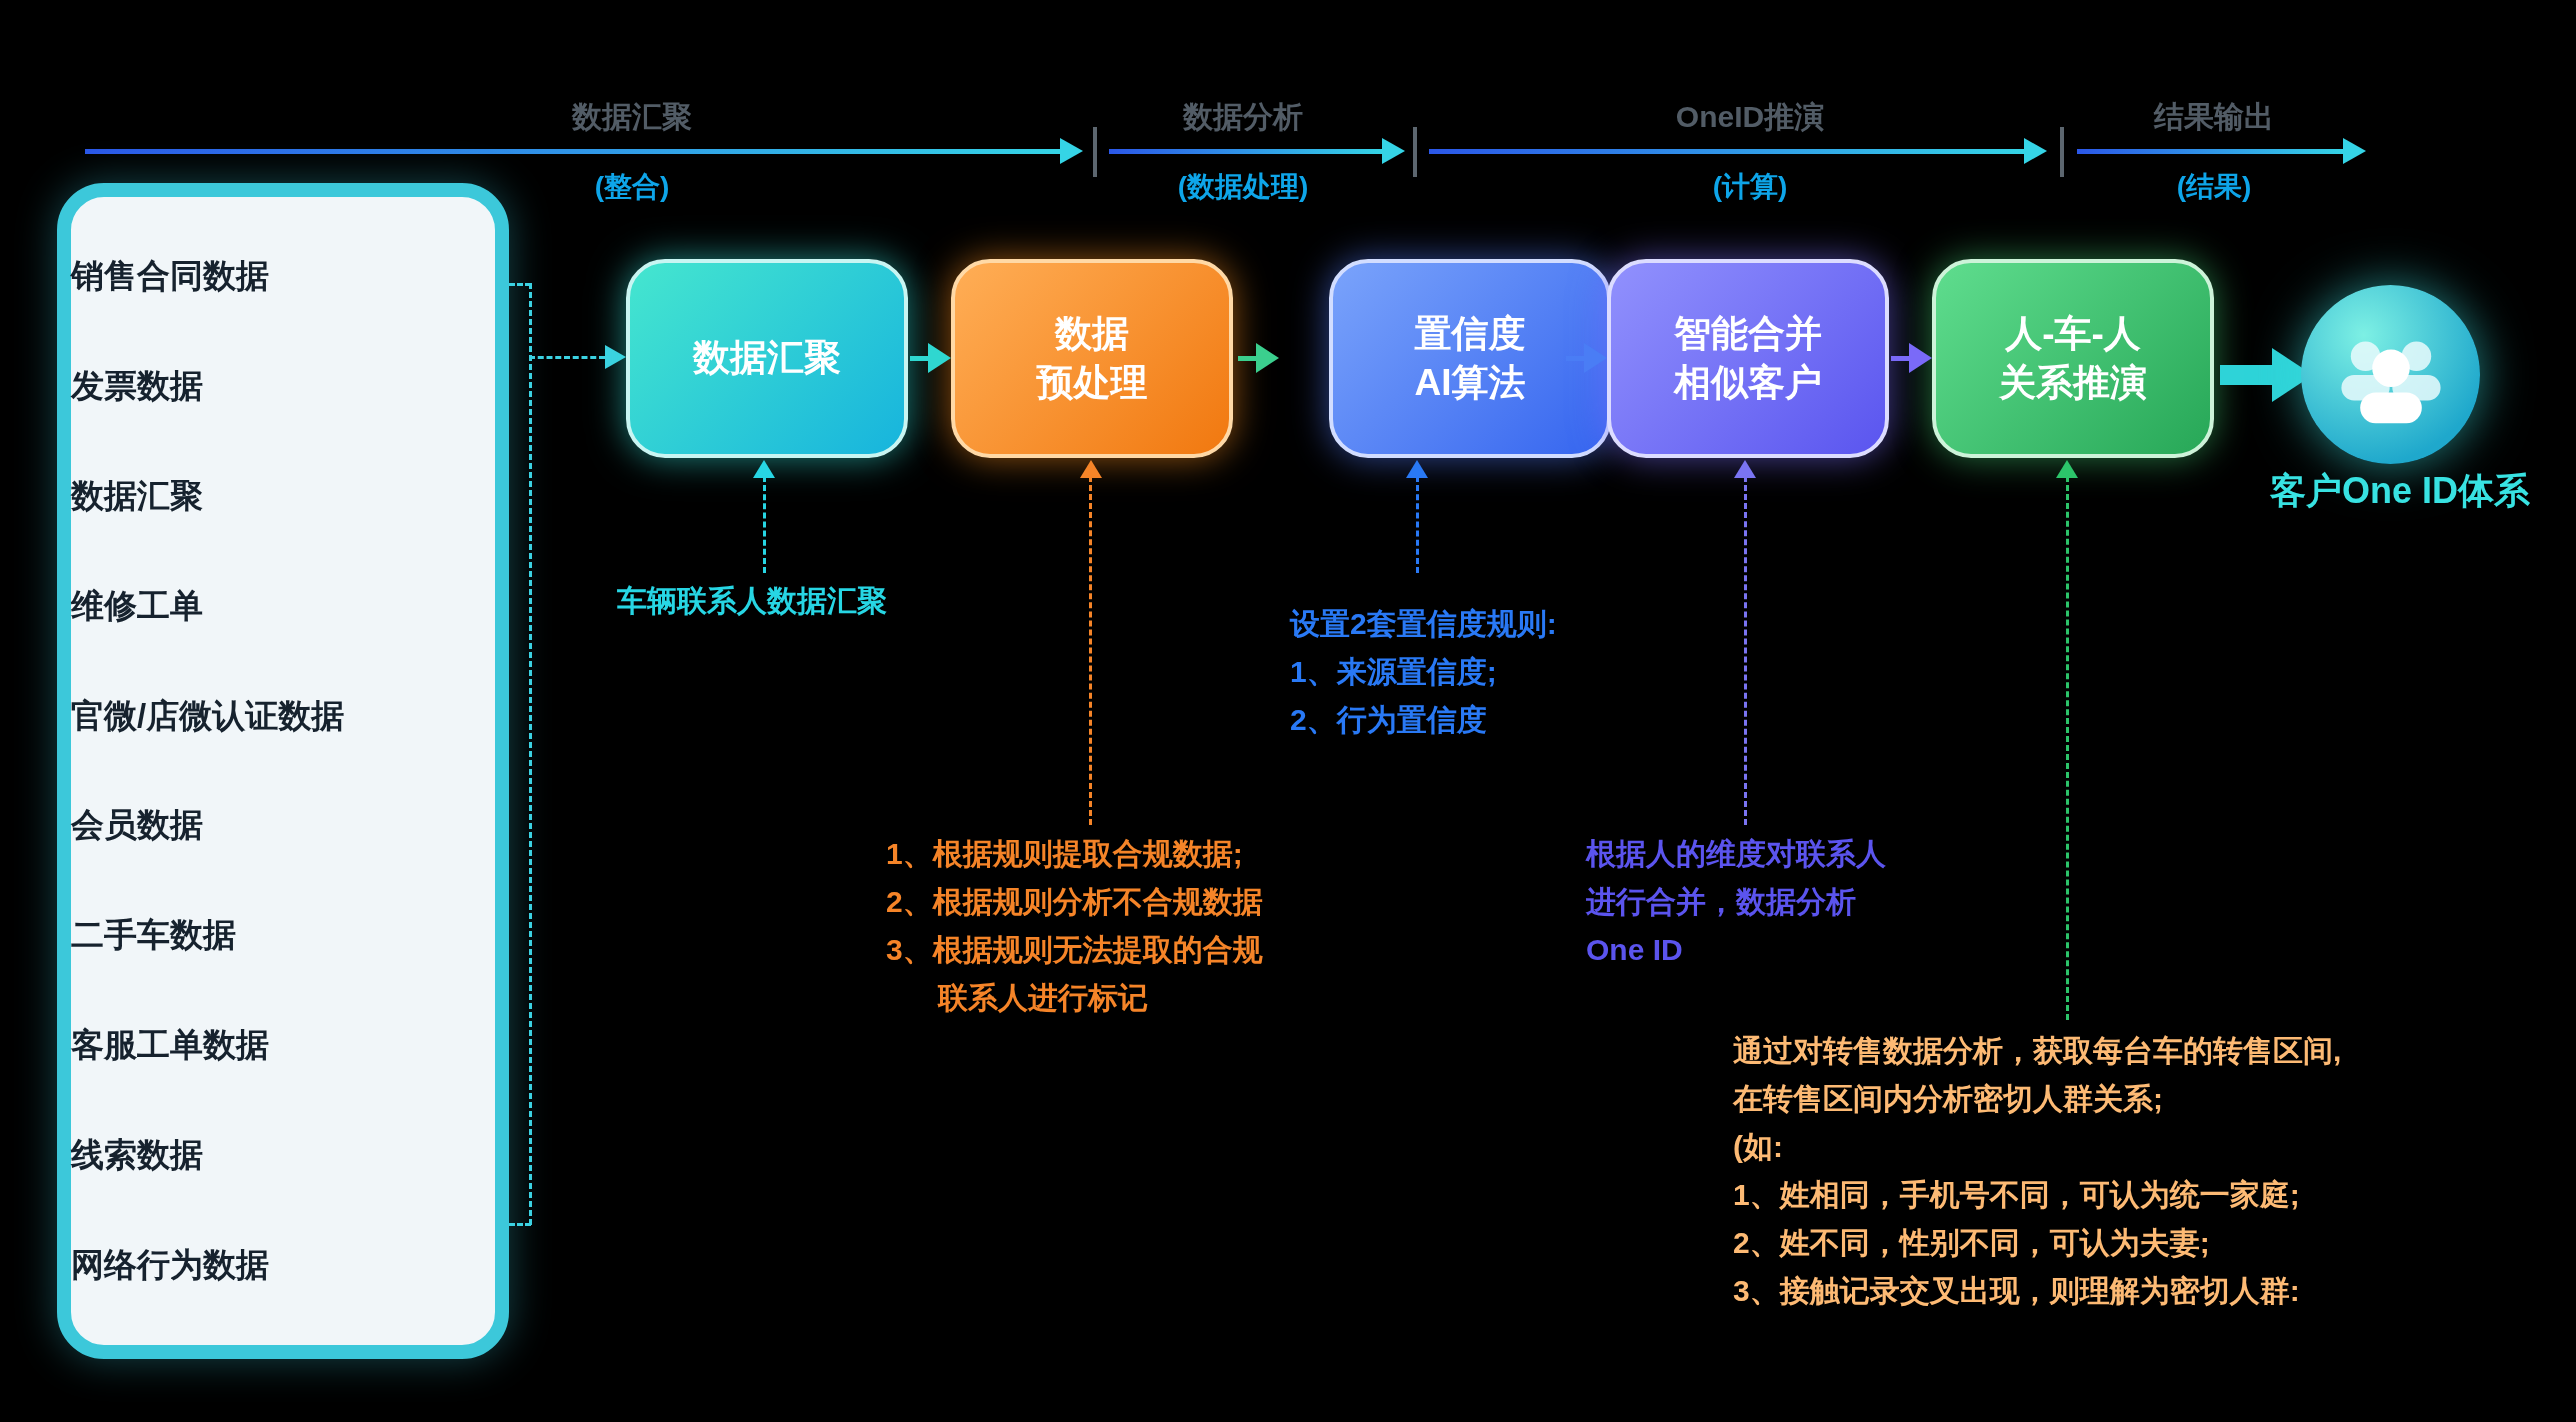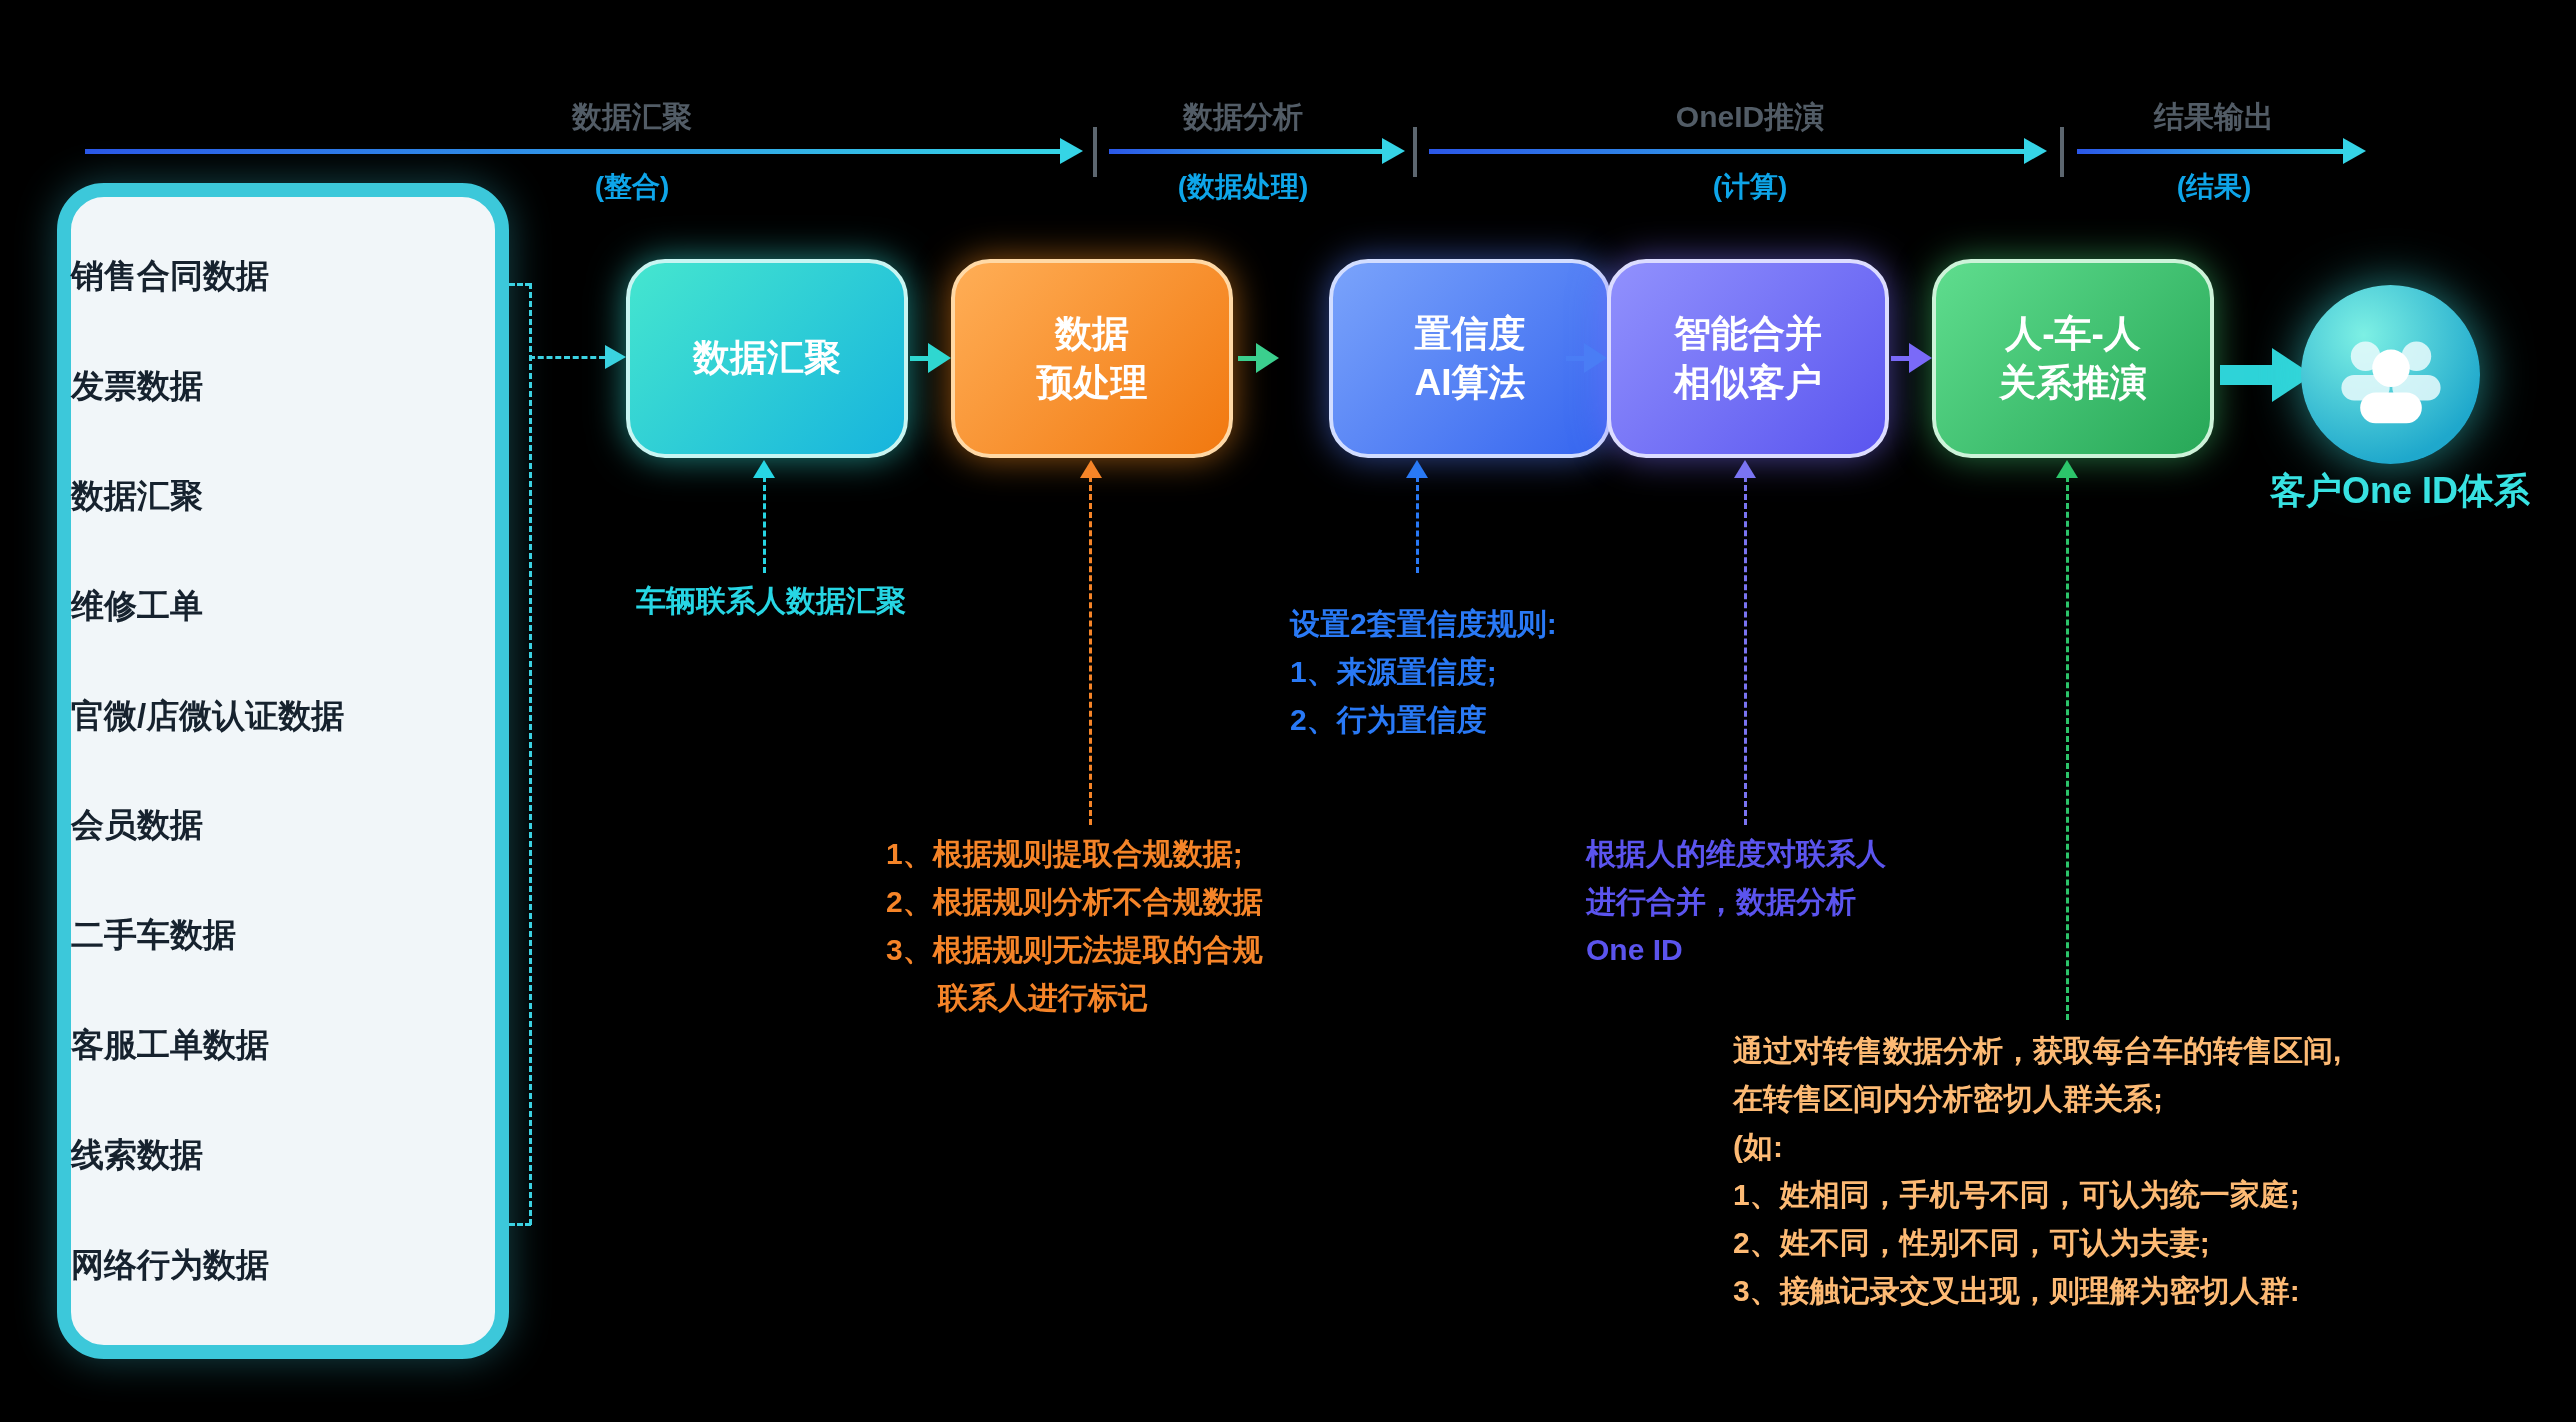--- a/index.html
+++ b/index.html
@@ -183,21 +183,21 @@
   <div class="ann-dash ad-cyan" style="left:763px;top:476px;height:97px"></div>
   <div class="up-head uh-orange" style="left:1080px"></div>
   <div class="ann-dash ad-orange" style="left:1089px;top:476px;height:349px"></div>
   <div class="up-head uh-blue" style="left:1406px"></div>
   <div class="ann-dash ad-blue" style="left:1416px;top:476px;height:97px"></div>
   <div class="up-head uh-purple" style="left:1734px"></div>
   <div class="ann-dash ad-purple" style="left:1744px;top:476px;height:349px"></div>
   <div class="up-head uh-green" style="left:2056px"></div>
   <div class="ann-dash ad-green" style="left:2066px;top:476px;height:544px"></div>
 
-  <div class="ann ann-cyan" style="left:636px;top:577px">
+  <div class="ann ann-cyan" style="left:617px;top:577px">
     <div>车辆联系人数据汇聚</div>
   </div>
 
   <div class="ann ann-blue" style="left:1290px;top:600px">
     <div>设置2套置信度规则:</div>
     <div>1、来源置信度;</div>
     <div>2、行为置信度</div>
   </div>
 
   <div class="ann ann-orange" style="left:886px;top:830px">

